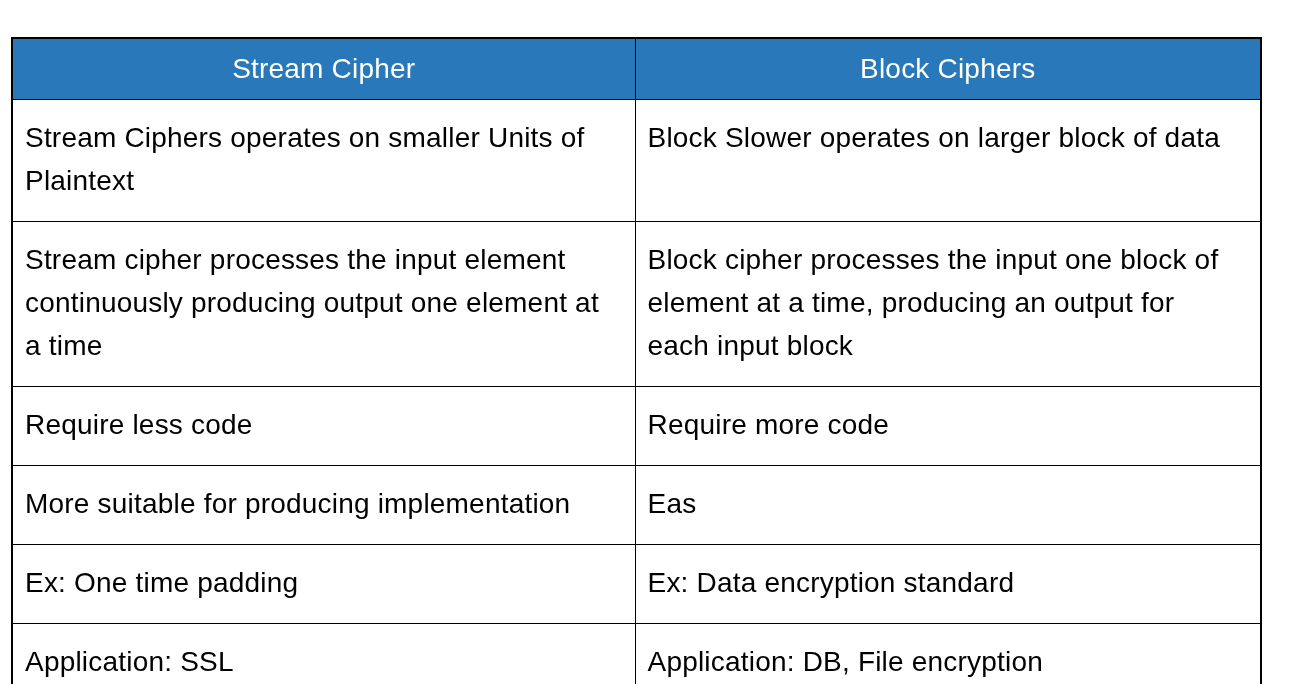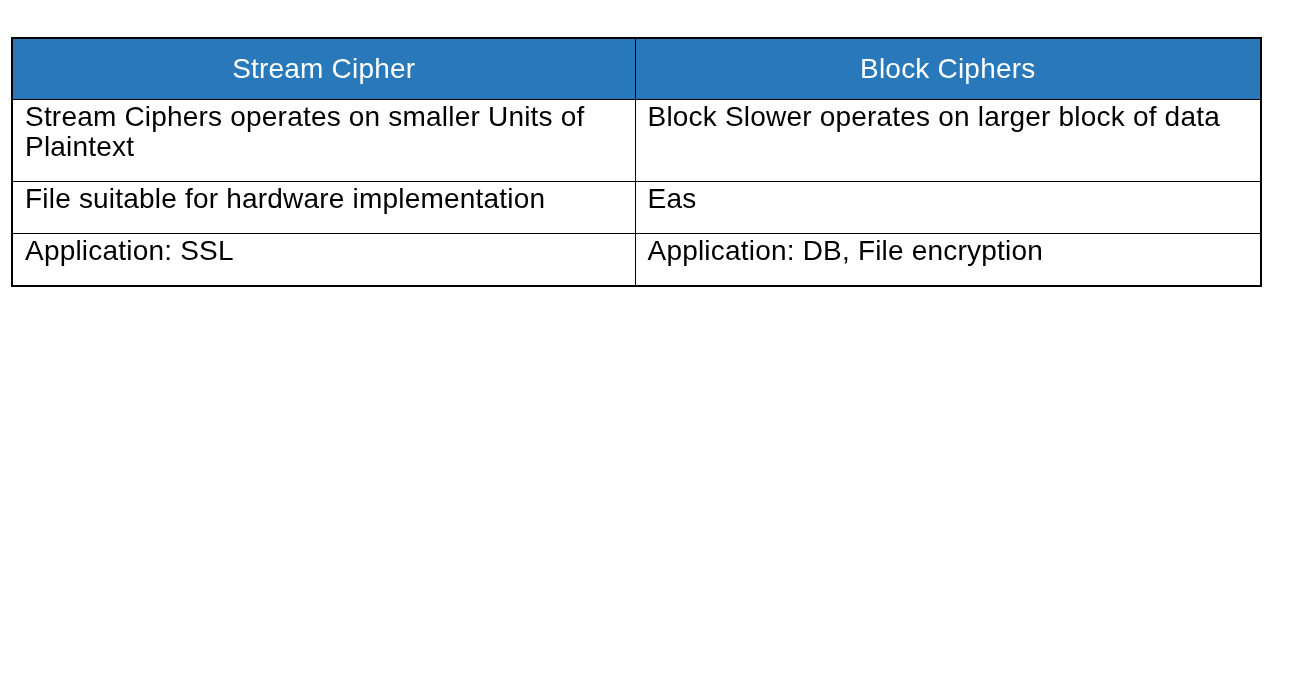--- a/index.html
+++ b/index.html
@@ -28,25 +28,25 @@
     color: var(--header-text, #fff);
     font-size: 28px;
     font-weight: 400;
     letter-spacing: 0.2px;
     height: 61px;
     text-align: center;
     vertical-align: middle;
   }
   td {
     font-size: 28px;
-    line-height: 30px;
+    line-height: 43px;
     letter-spacing: 0.2px;
     color: var(--body-text, #000);
     vertical-align: top;
-    padding: 2px 14px 19px 12px;
+    padding: 16px 14px 19px 12px;
     text-align: left;
     word-wrap: break-word;
   }
   td.block-cell { padding-right: 20px; }
 </style>
 </head>
 <body>
 
 <table class="cipher-table">
   <colgroup>
@@ -58,21 +58,33 @@
       <th>Stream Cipher</th>
       <th>Block Ciphers</th>
     </tr>
   </thead>
   <tbody>
       <tr>
     <td class="stream-cell">Stream Ciphers operates on smaller Units of Plaintext</td>
     <td class="block-cell">Block Slower operates on larger block of data</td>
   </tr>
       <tr>
-    <td class="stream-cell">File suitable for hardware implementation</td>
+    <td class="stream-cell">Stream cipher processes the input element continuously producing output one element at a time</td>
+    <td class="block-cell">Block cipher processes the input one block of element at a time, producing an output for each input block</td>
+  </tr>
+      <tr>
+    <td class="stream-cell">Require less code</td>
+    <td class="block-cell">Require more code</td>
+  </tr>
+      <tr>
+    <td class="stream-cell">More suitable for producing implementation</td>
     <td class="block-cell">Eas</td>
+  </tr>
+      <tr>
+    <td class="stream-cell">Ex: One time padding</td>
+    <td class="block-cell">Ex: Data encryption standard</td>
   </tr>
       <tr>
     <td class="stream-cell">Application: SSL</td>
     <td class="block-cell">Application: DB, File encryption</td>
   </tr>
     </tbody>
 </table>
 
 </body></html>

